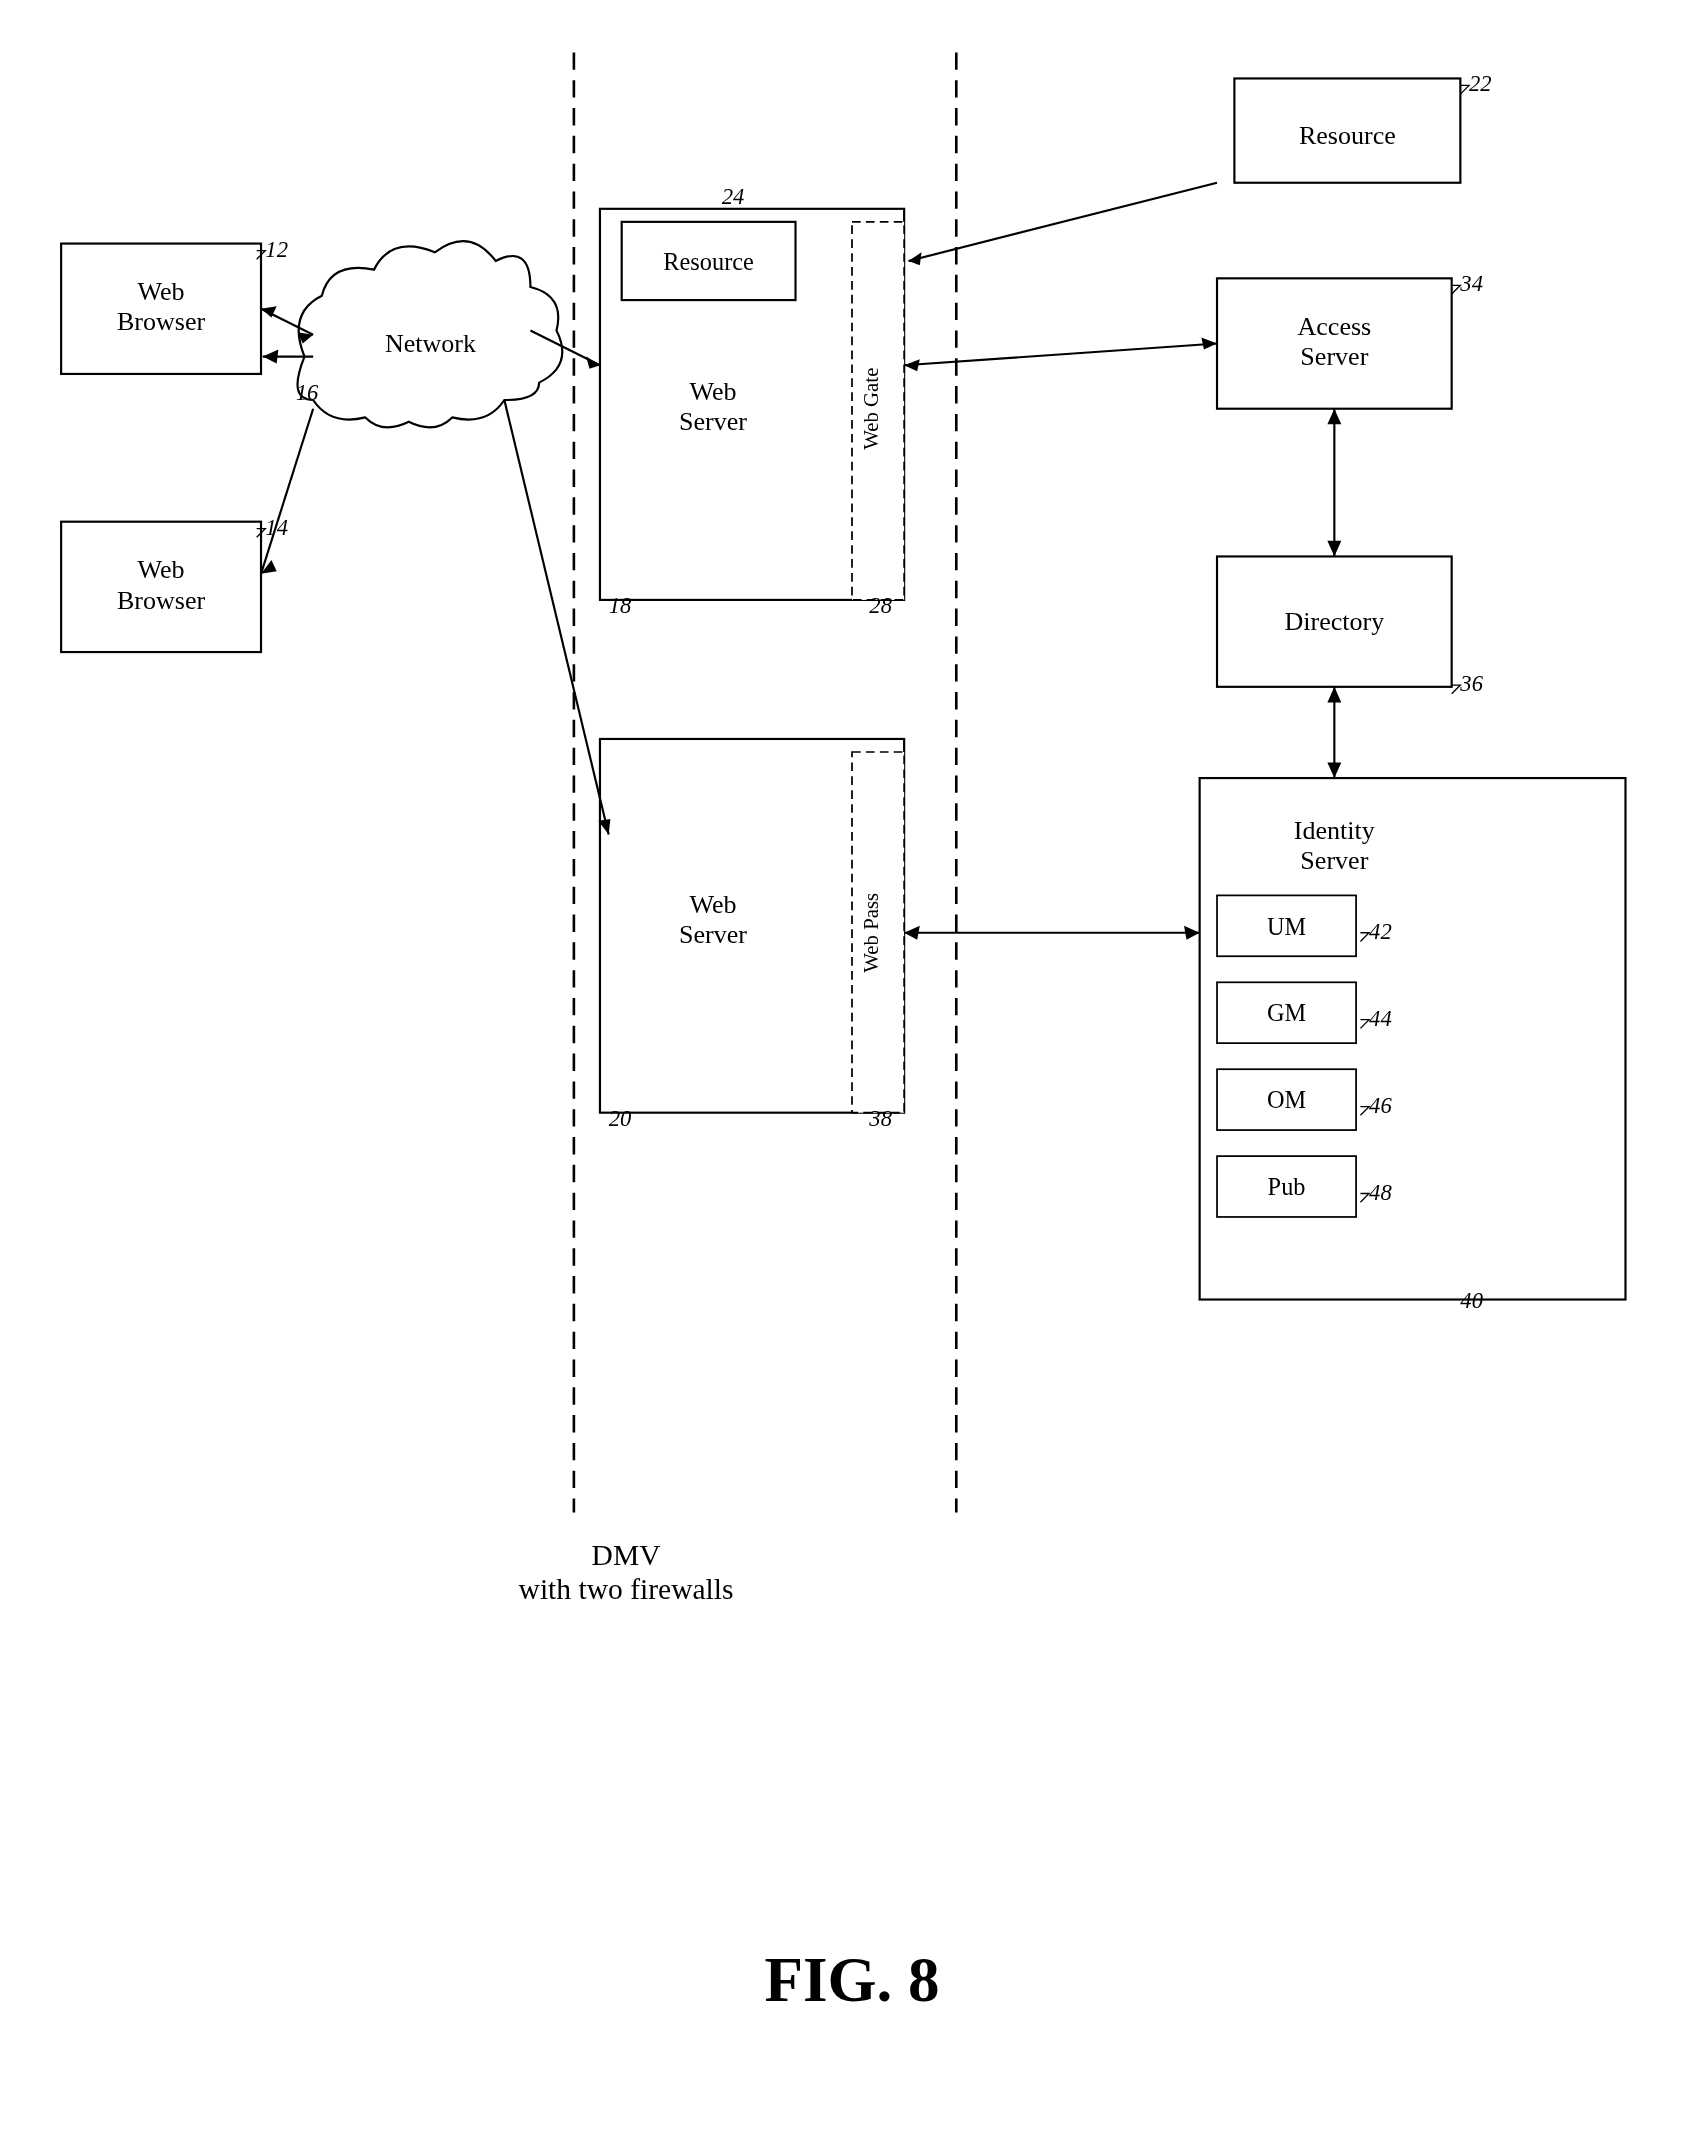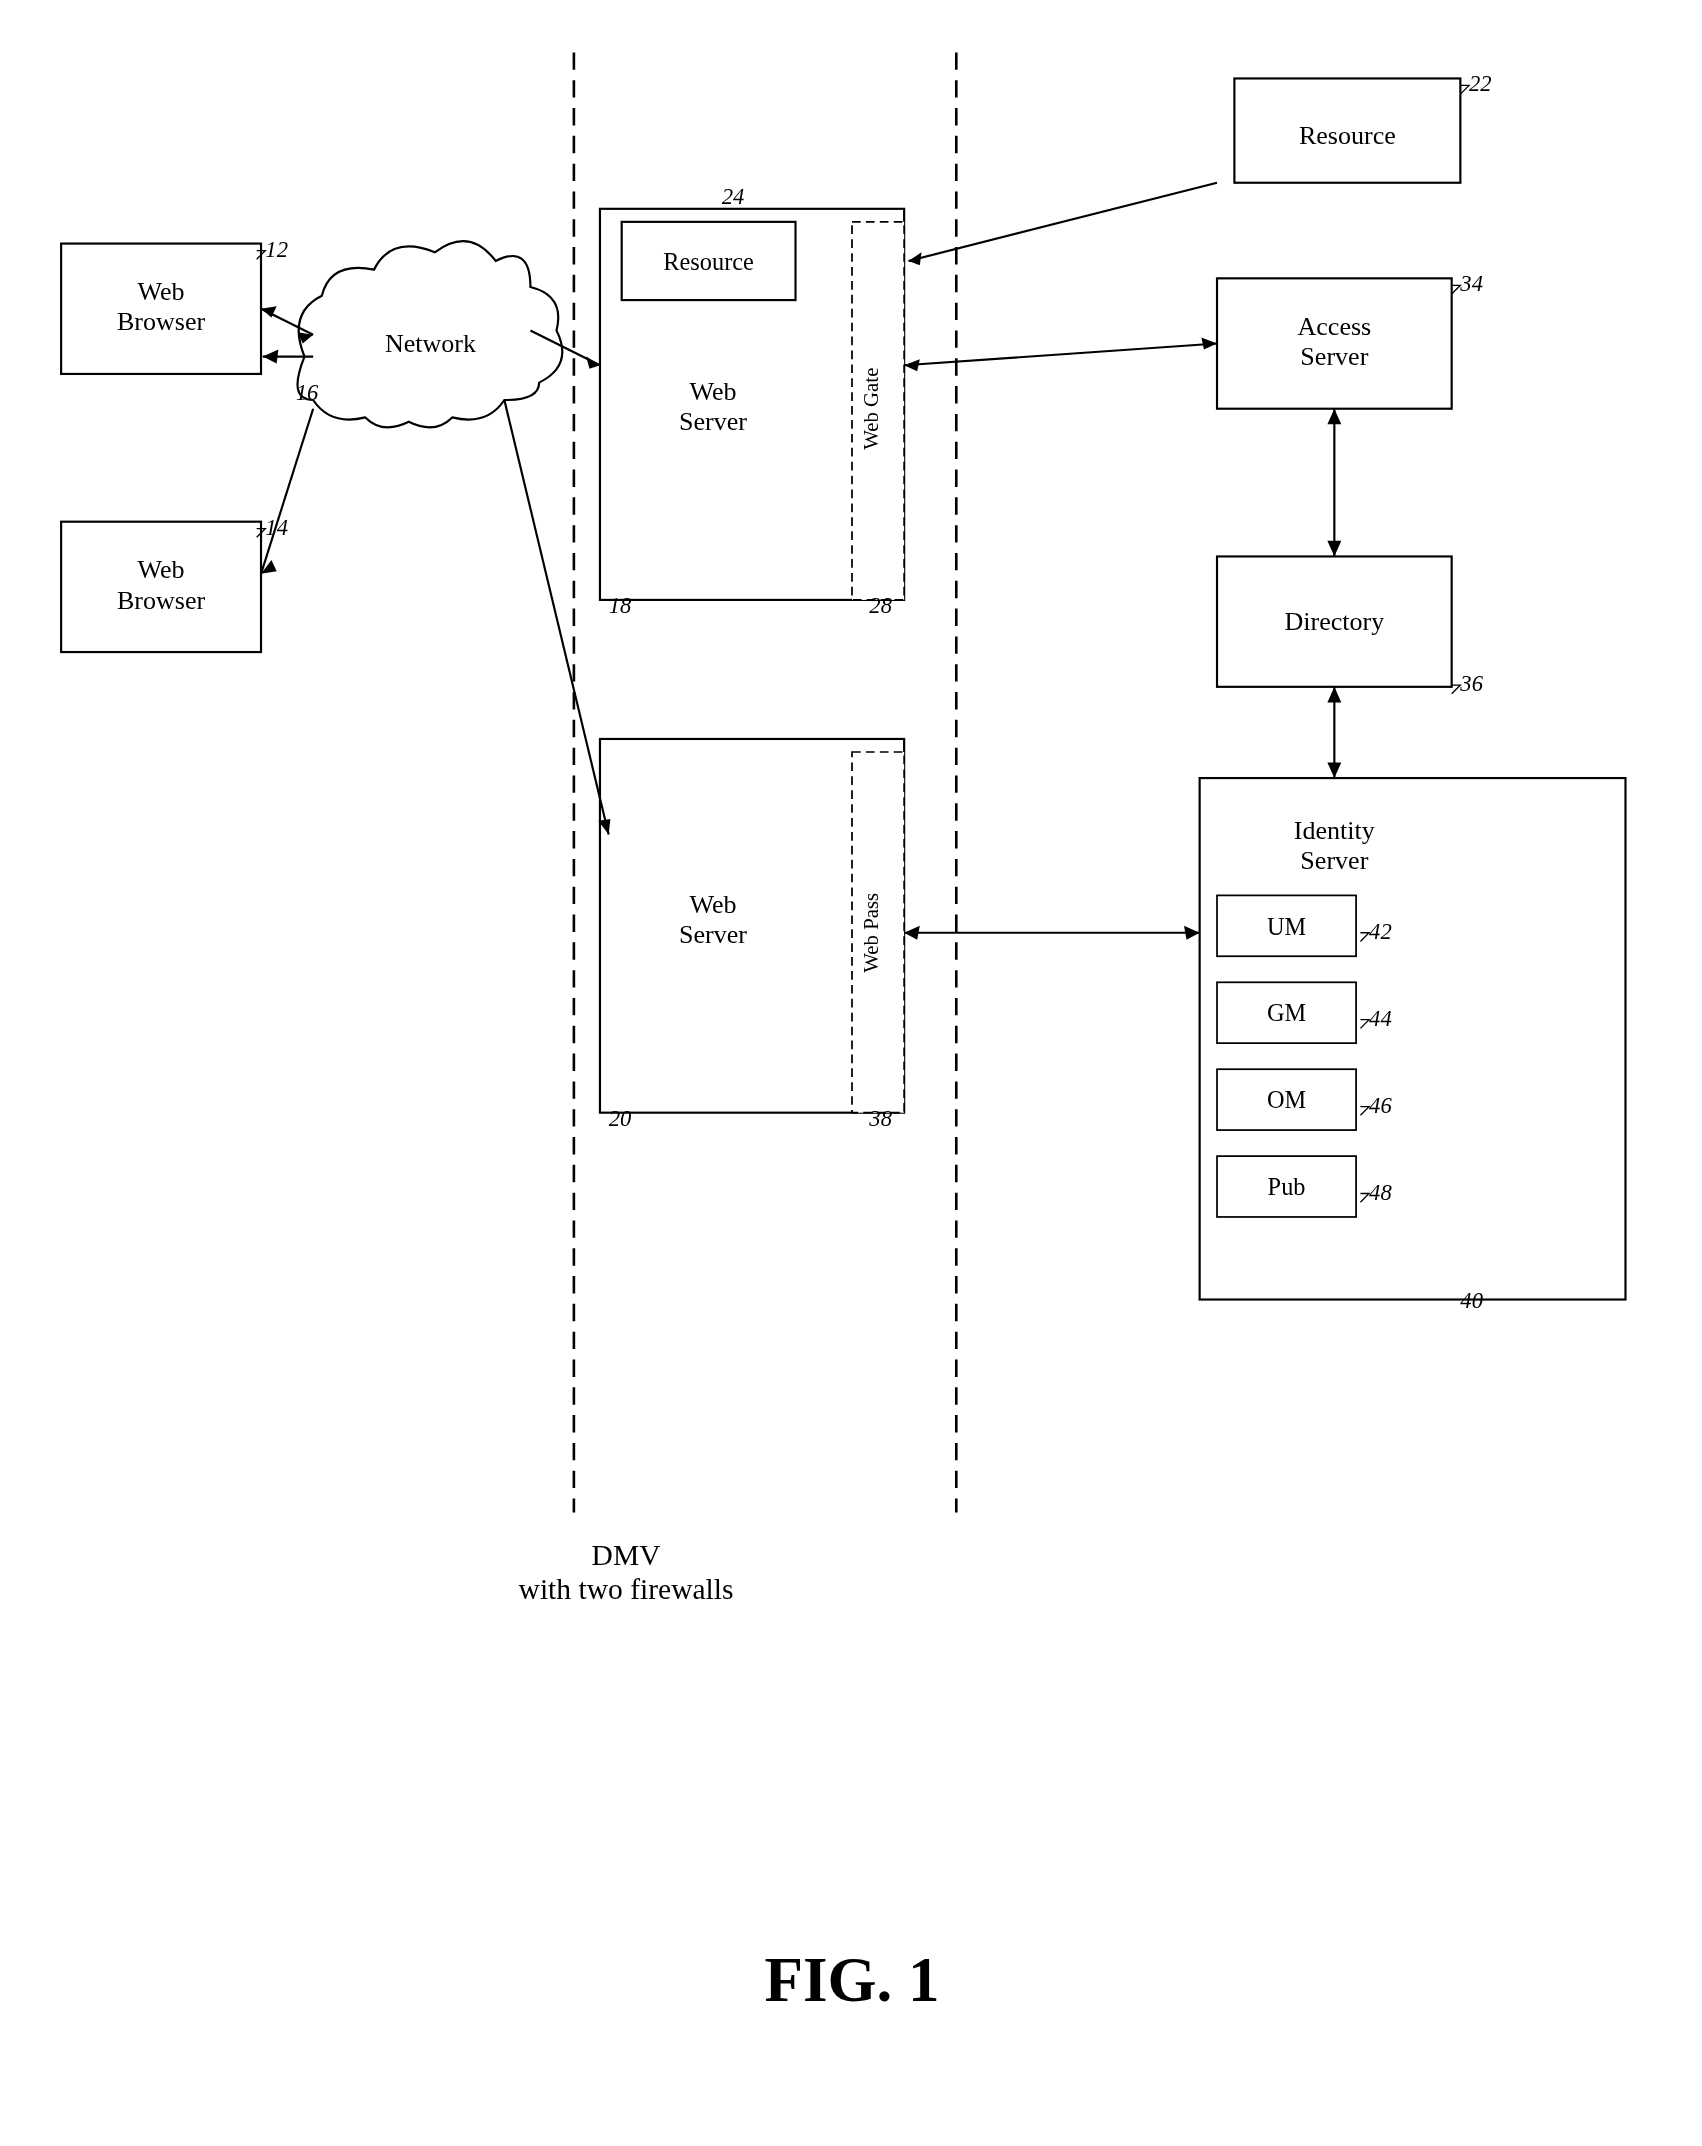--- a/index.html
+++ b/index.html
@@ -172,16 +172,16 @@
     <line x1="1000" y1="1033" x2="1340" y2="1033" stroke="#000" stroke-width="2.5"></line>
     <polygon points="1000,1033 1018,1025 1015,1041" fill="#000"></polygon>
     <polygon points="1340,1033 1322,1025 1325,1041" fill="#000"></polygon>
 
     <text x="680" y="1760" text-anchor="middle" font-size="34" font-family="Times New Roman">DMV</text>
     <text x="680" y="1800" text-anchor="middle" font-size="34" font-family="Times New Roman">with  two firewalls</text>
 
   </svg>
 
   
-  <div class="fig-label" style="bottom: 17.4px; left: 50%; transform: translateX(-50%);">FIG. 1</div>
+  <div class="fig-label" style="bottom: 17.4px; left: 50%; transform: translateX(-50%);">FIG. 8</div>
 
 </div>
 
 
 </body></html>

